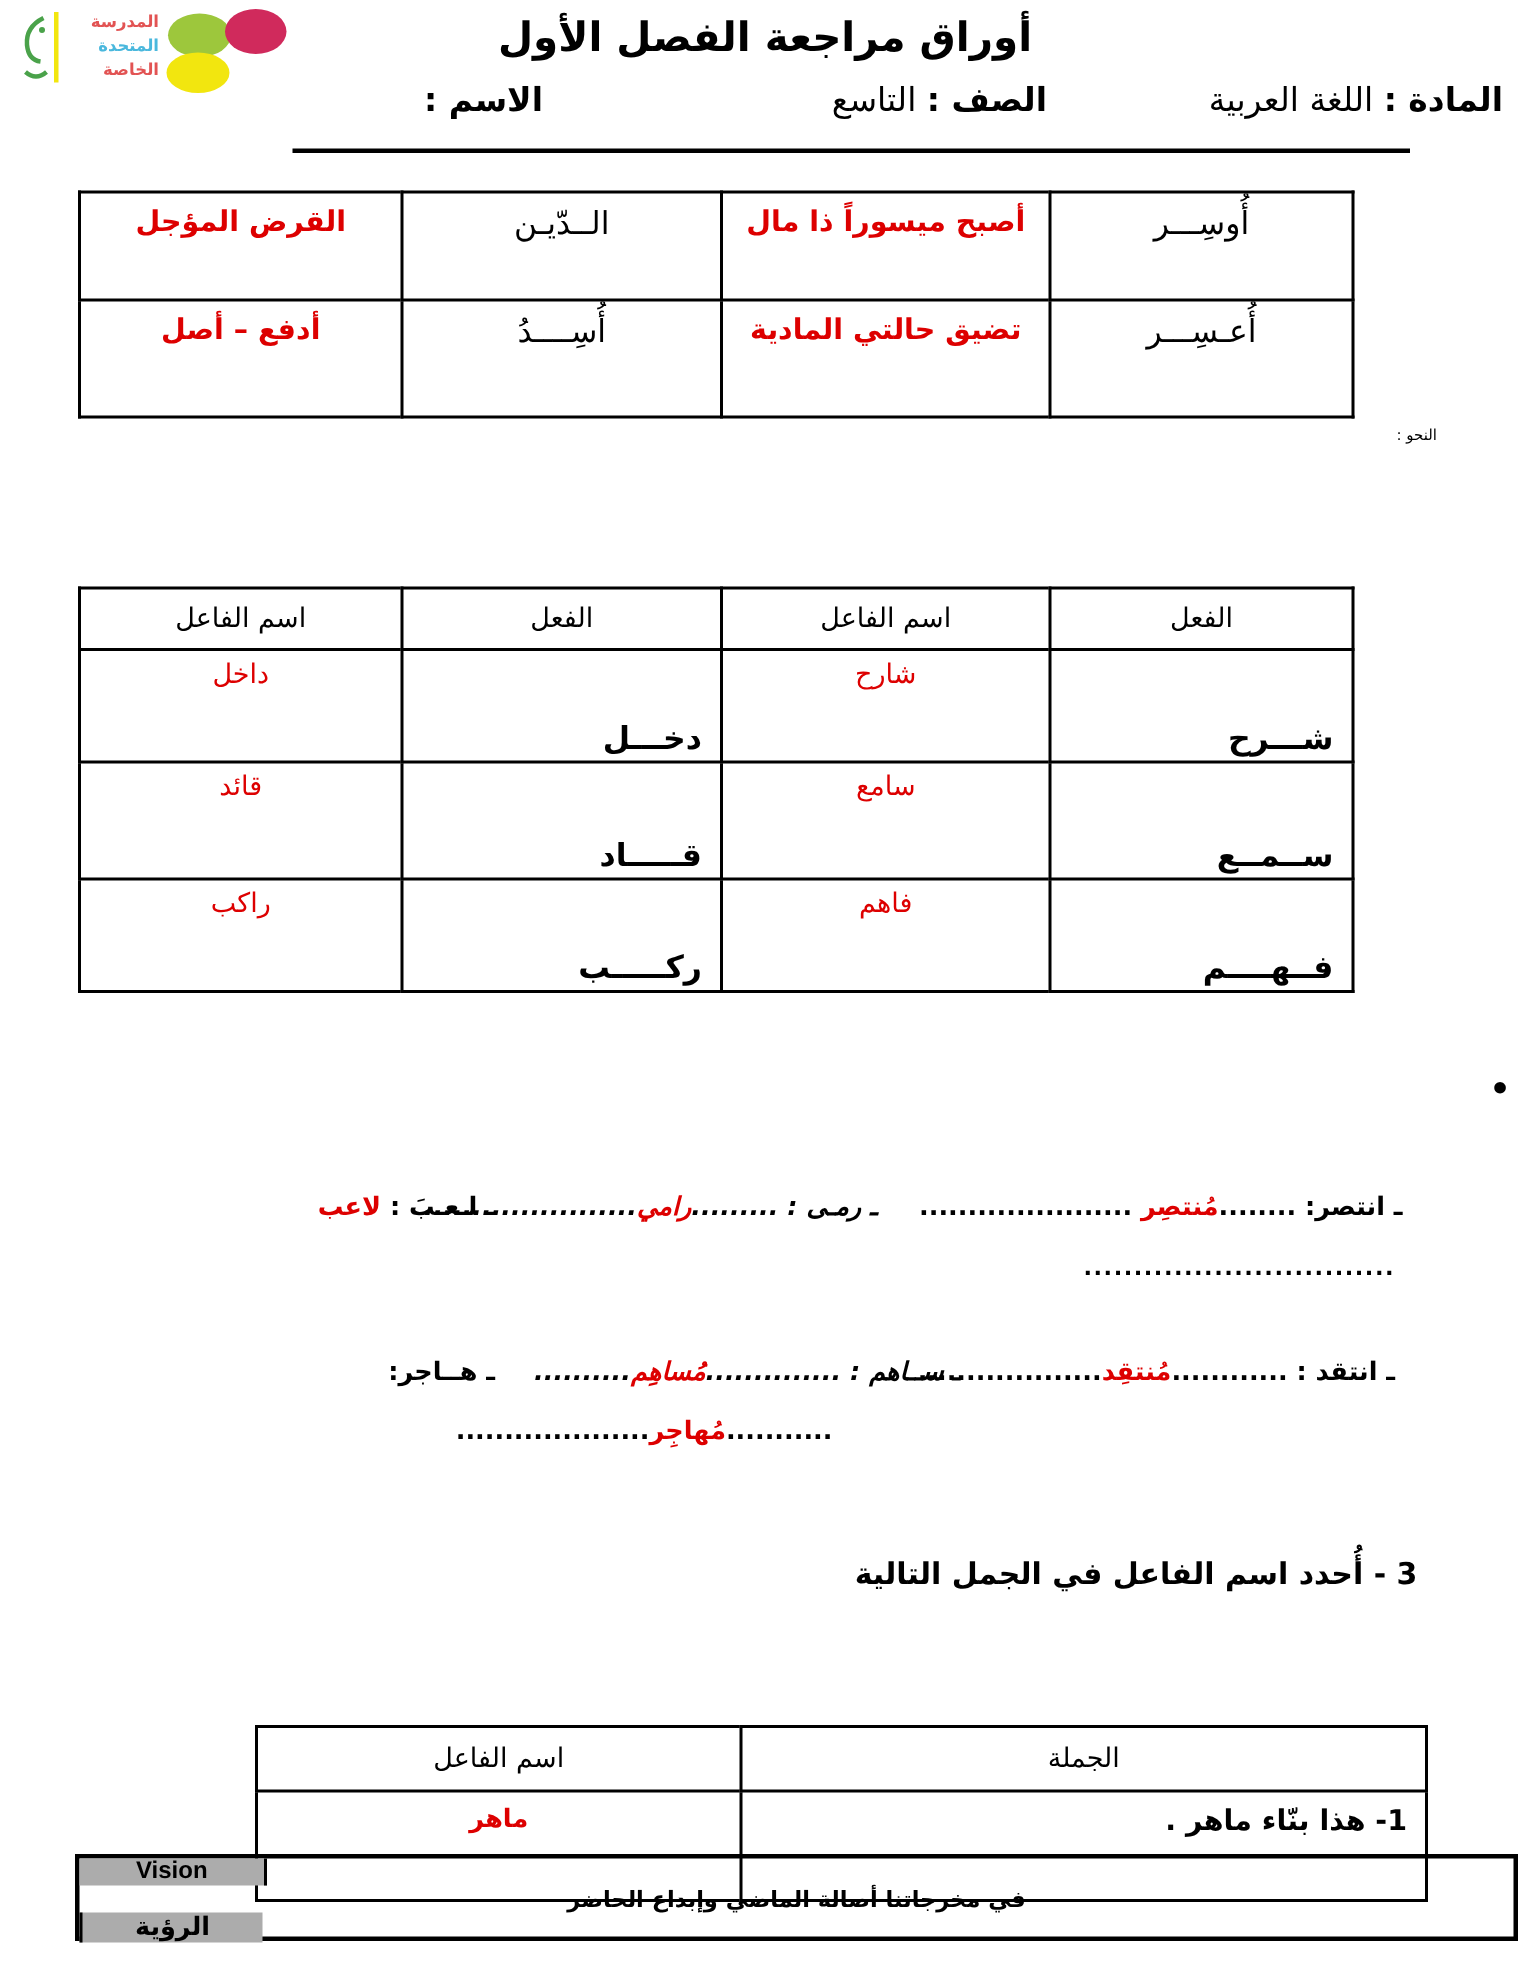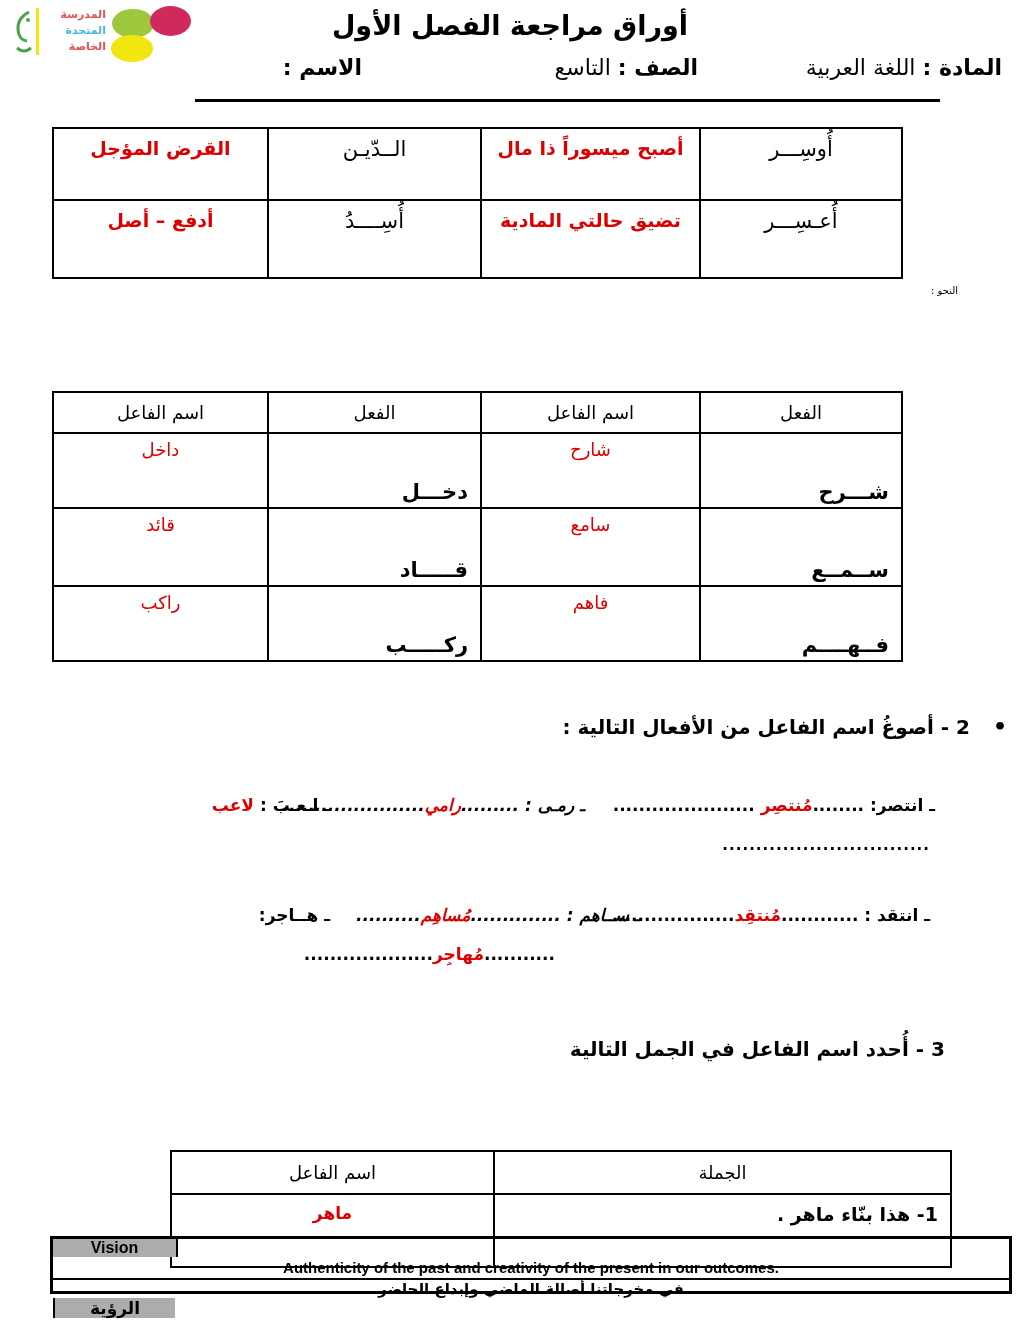--- a/index.html
+++ b/index.html
@@ -172,21 +172,20 @@
     <tr class="r3">
       <td class="verb">فــهــــم</td>
       <td class="ans">فاهم</td>
       <td class="verb">ركـــــب</td>
       <td class="ans">راكب</td>
     </tr>
   </tbody>
     </table>
 
   <div class="q2-bullet">•</div>
-  <div class="q-title q2-title">2 - أصوغُ  اسم الفاعل من الأفعال التالية :</div>
 
   <div class="seg" style="right:85px;top:795px;">
     <span>ـ  انتصر: ........</span><span class="ans">مُنتصِر</span><span> ......................</span>
   </div>
   <div class="seg" style="right:435px;top:795px;font-style:italic;">
     <span>ـ  رمـى : .........</span><span class="ans">رامي</span><span>......................</span>
   </div>
   <div class="seg" style="right:690px;top:795px;">
     <span>ـ  لـعـبَ : </span><span class="ans">لاعب</span>
   </div>
@@ -220,19 +219,18 @@
     <tr>
       <td class="sentence">1-  هذا بنّاء ماهر .</td>
       <td class="part">ماهر</td>
     </tr>
   </tbody>
     </table>
 
   <div class="footer">
     <div class="f-gray f-vision">Vision</div>
     <div class="f-mid">
-      <div class="f-en">Authenticity of the past and creativity of the present in our outcomes.</div>
       <div class="f-ar">في مخرجاتنا أصالة الماضي وإبداع الحاضر</div>
     </div>
     <div class="f-gray f-ruya">الرؤية</div>
   </div>
 
 </div>
 
 </body></html>

